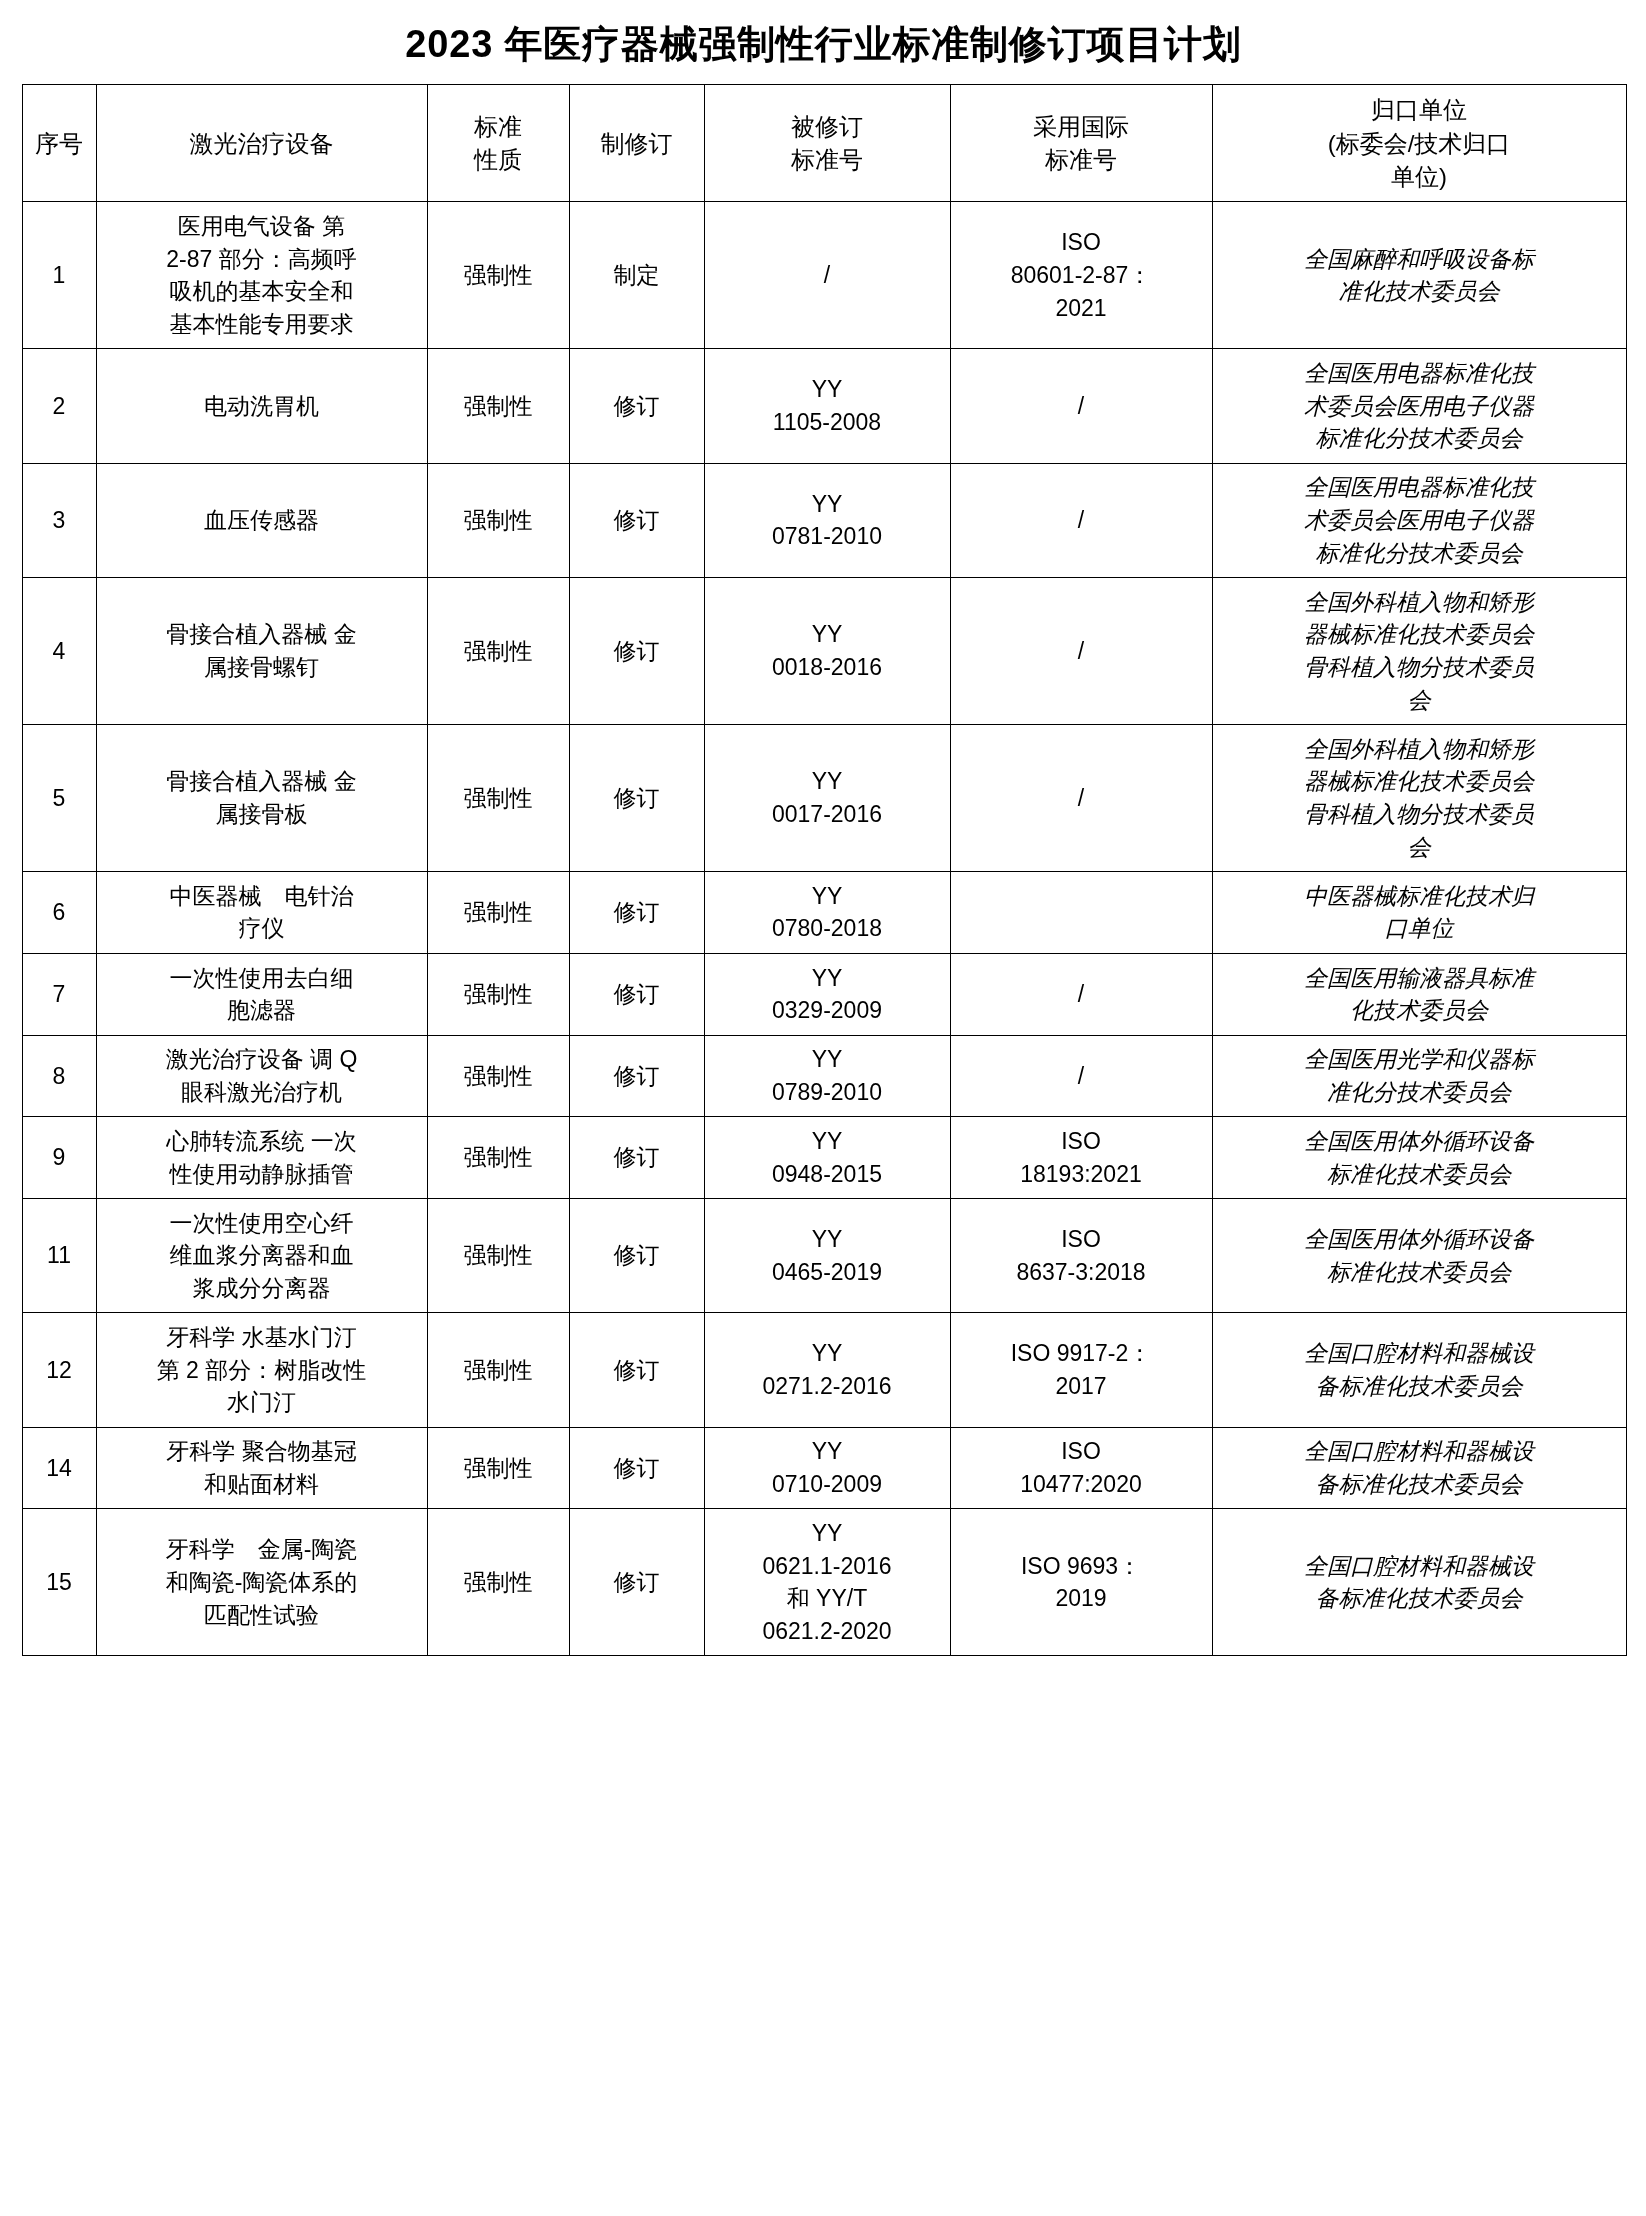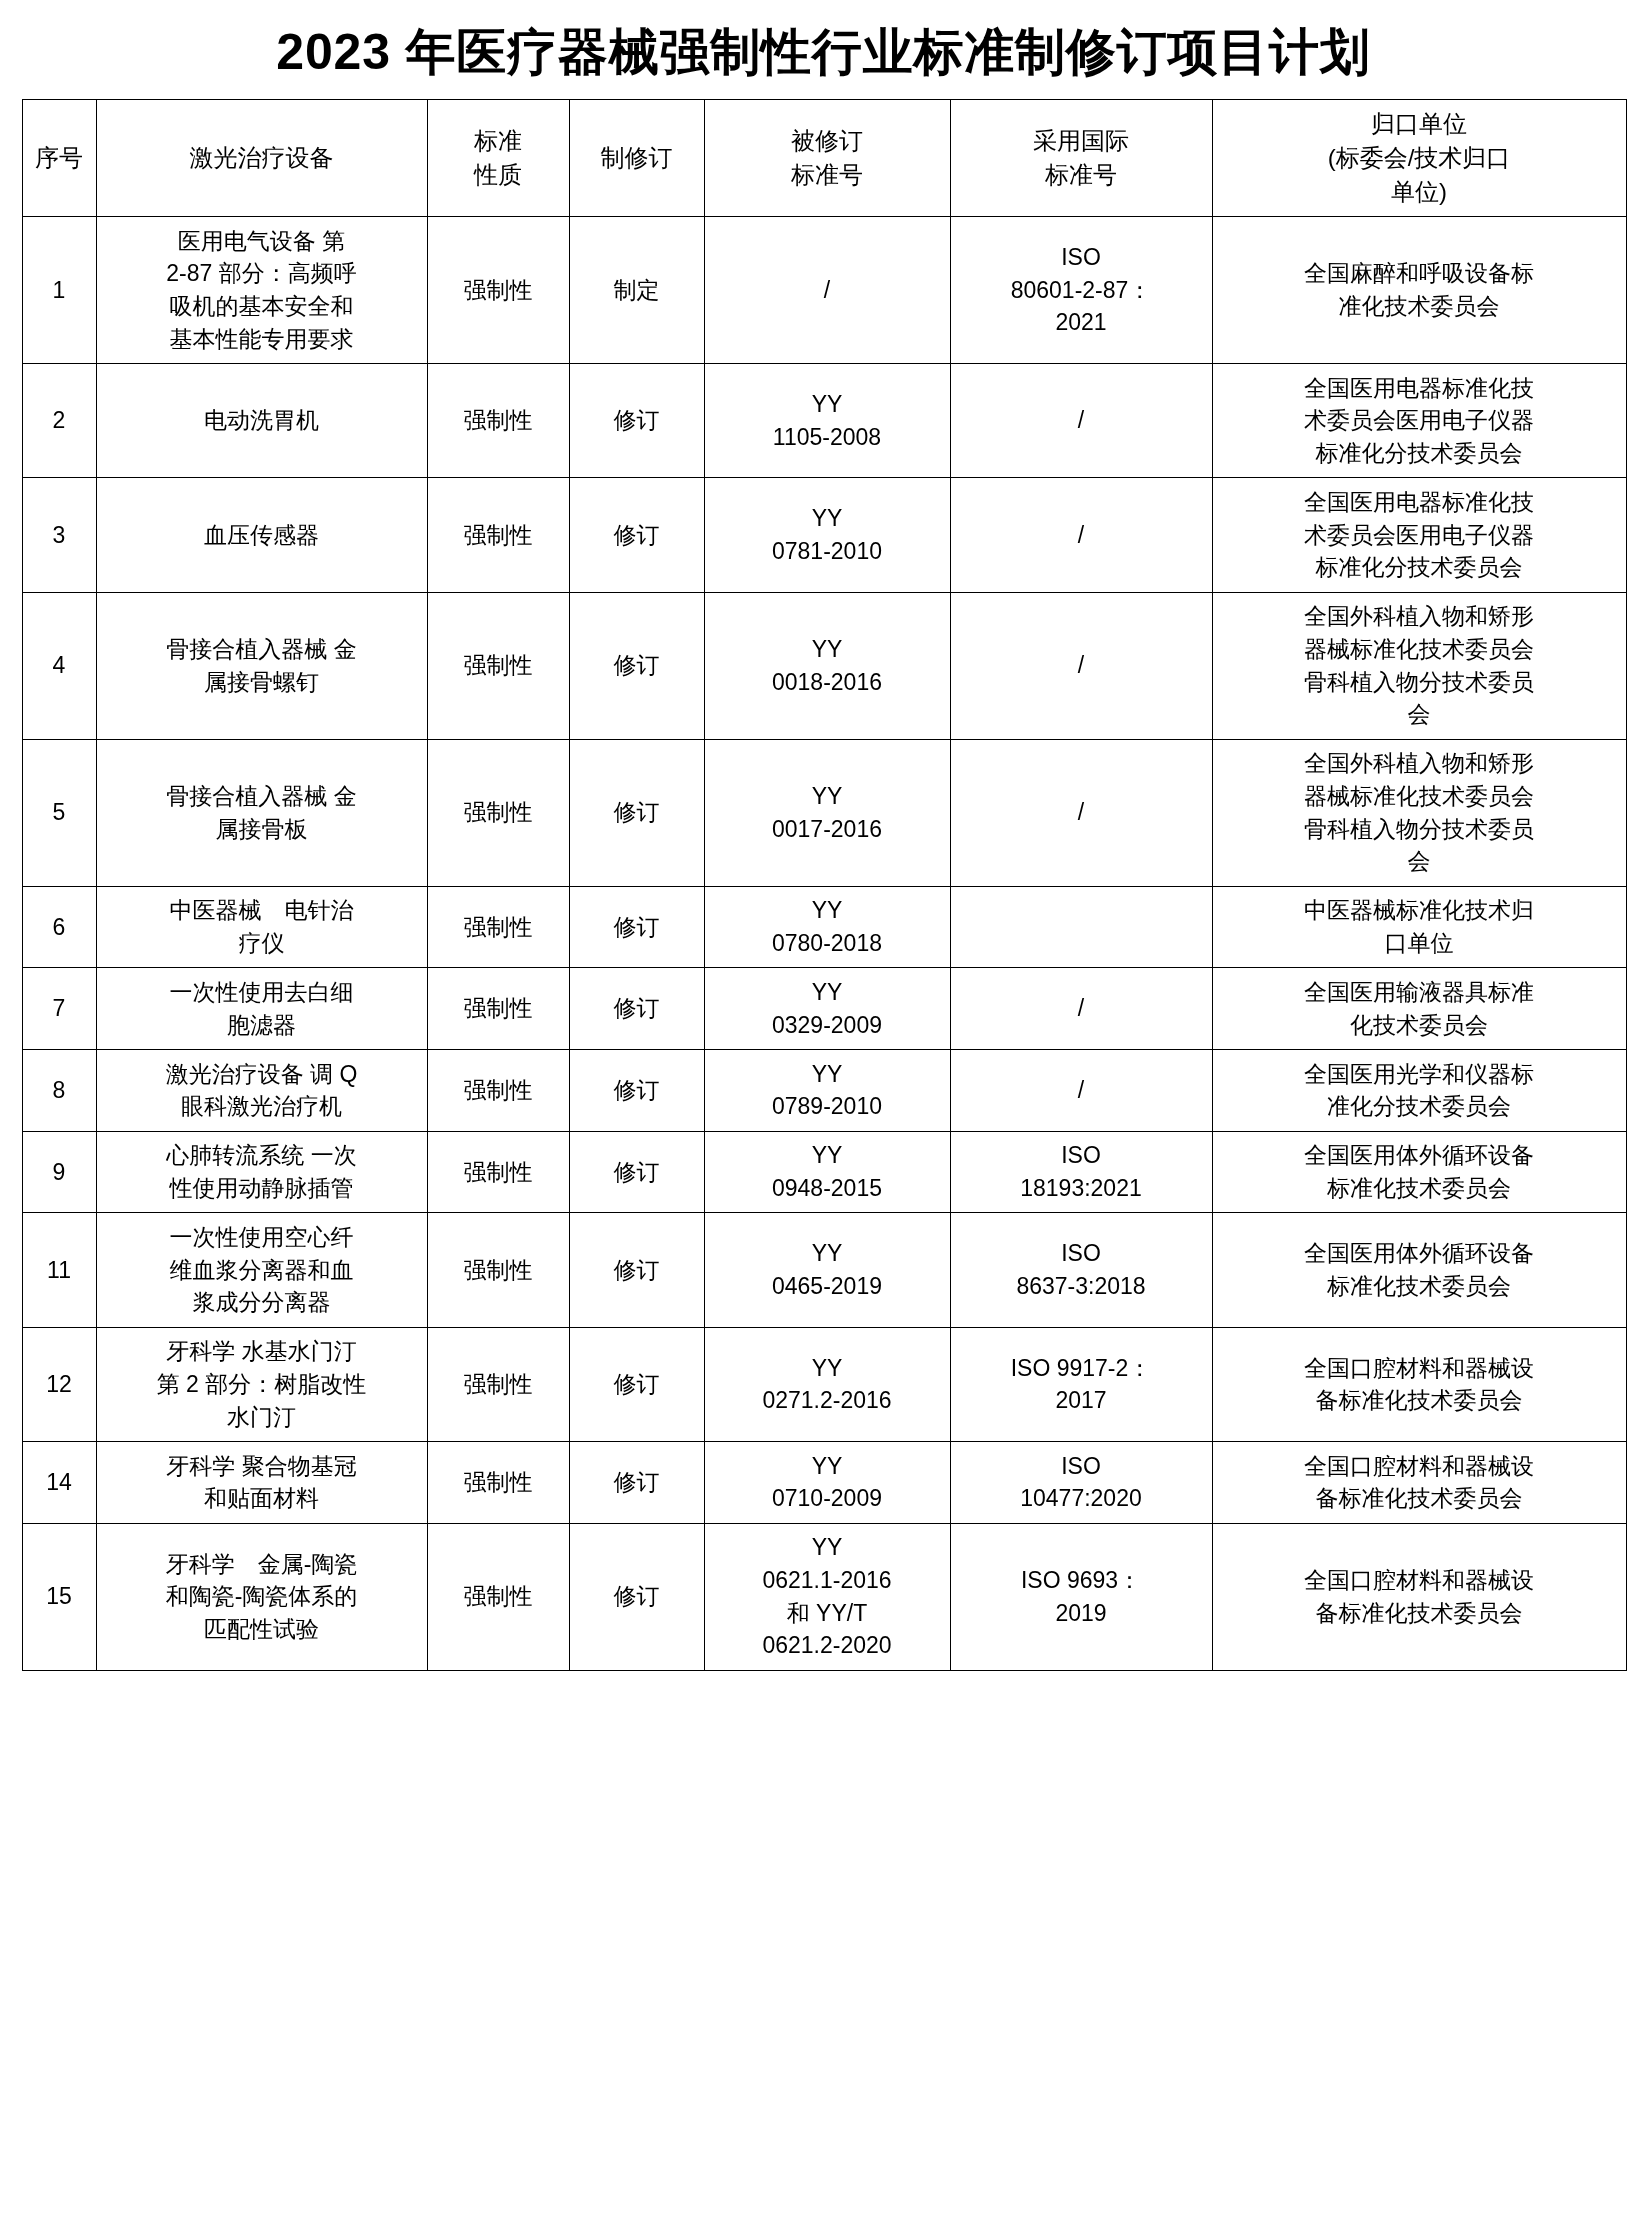--- a/index.html
+++ b/index.html
@@ -12,21 +12,21 @@
     font-family: "Liberation Sans", "DejaVu Sans", sans-serif;
     color: #000000;
   }
   .page {
     width: 1647px;
     box-sizing: border-box;
     padding: 14px 21.5px 23px 21.5px;
   }
   .doc-title {
     text-align: center;
-    font-size: 50px;
+    font-size: 38px;
     font-weight: bold;
     letter-spacing: 0.8px;
     margin: 7.7px 0 17px 0;
     line-height: 1.2;
   }
   table.std-table {
     border-collapse: collapse;
     width: 1604px;
     table-layout: fixed;
   }
@@ -43,21 +43,21 @@
 
   table.std-table thead td {
     font-size: 24px;
     line-height: 1.4;
   }
   .cell-multiline {
     white-space: pre-line;
   }
   td.col-seq { font-size: 24px; }
   td.col-name { text-align: center; }
-  td.col-unit { text-align: center; }
+  td.col-unit { text-align: center; font-style: italic; }
 </style>
 </head>
 <body>
 
 <div class="page">
 
   <div class="doc-title">2023 年医疗器械强制性行业标准制修订项目计划</div>
 
   <table class="std-table">
     <colgroup>

